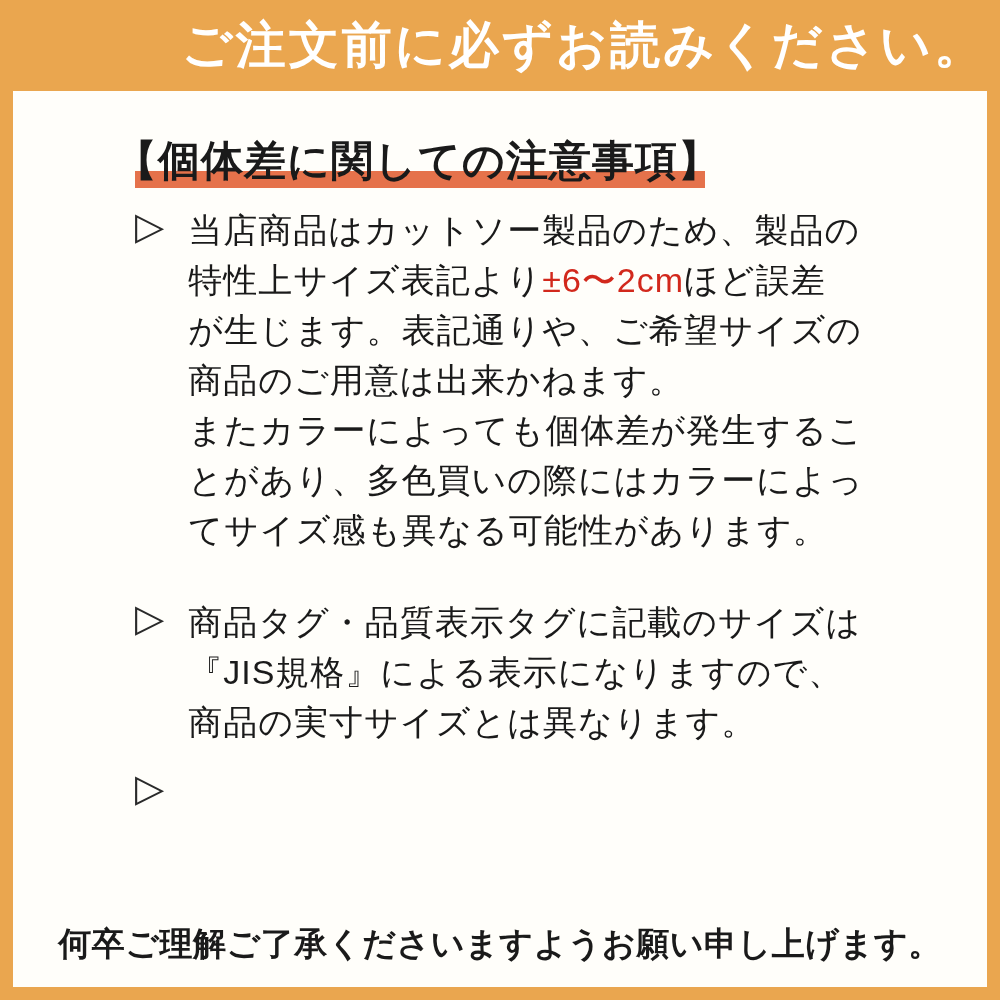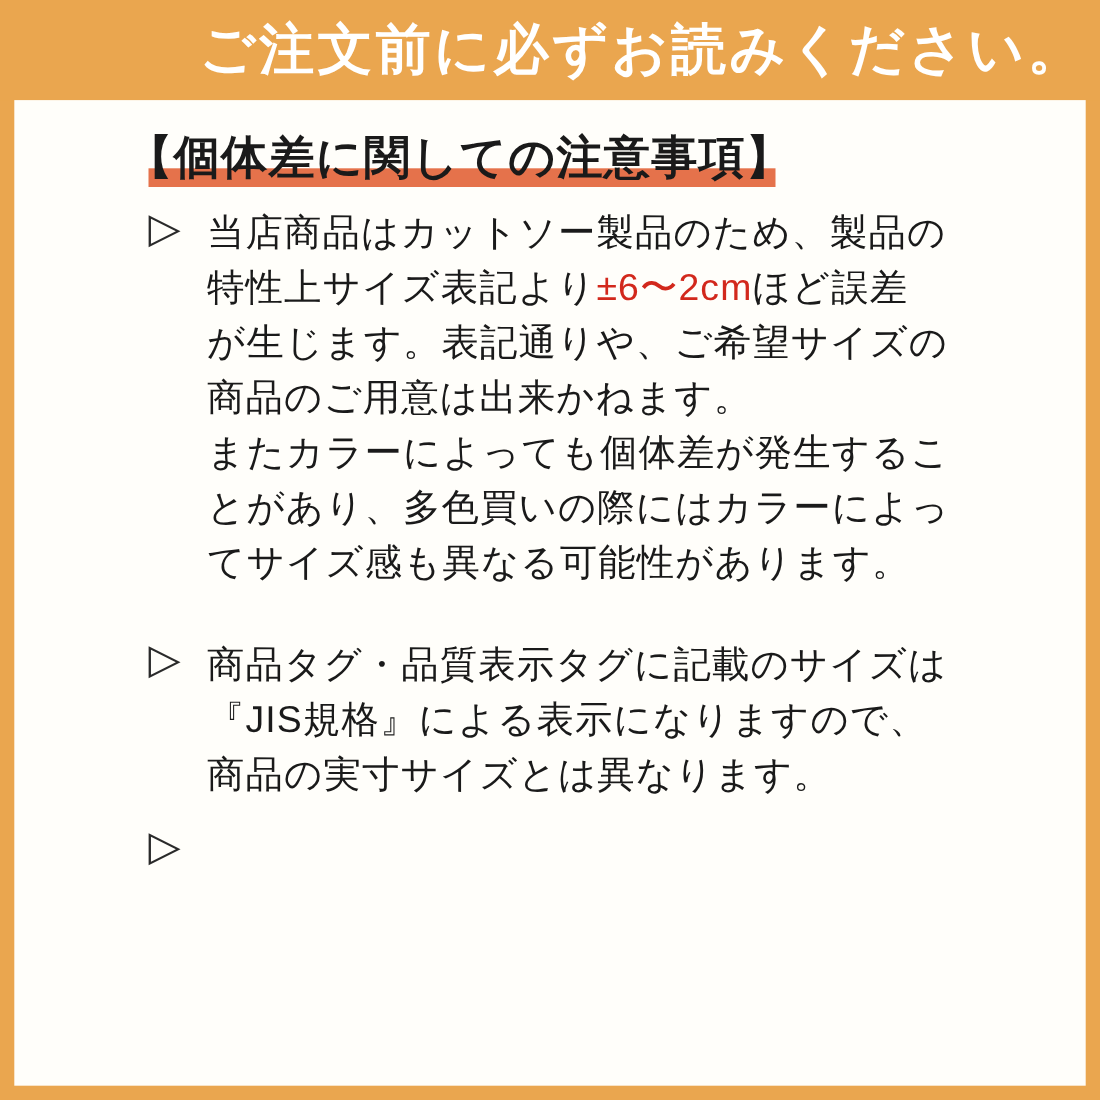--- a/index.html
+++ b/index.html
@@ -41,21 +41,21 @@
   }
   .banner-title {
     color: #FFFFFF;
     font-size: 50px;
     font-weight: 700;
     letter-spacing: 3px;
     white-space: nowrap;
   }
   .content {
     flex: 1 1 auto;
-    padding: 6px 24px 0 102px;
+    padding: 24px 24px 0 102px;
   }
   .section-heading {
     position: relative;
     display: inline-block;
     z-index: 0;
     margin: 18px 0 12px 0;
     font-size: 42px;
     font-weight: 700;
     color: var(--ink);
     letter-spacing: 1px;
@@ -130,14 +130,17 @@
         </div><br><div class="bullet-row">
           <span class="bullet-icon">▷</span>
           <p class="bullet-text"><span>商品タグ・品質表示タグに記載のサイズは
 『JIS規格』による表示になりますので、
 商品の実寸サイズとは異なります。</span></p>
         </div><div class="bullet-row">
           <span class="bullet-icon">▷</span>
         </div></div>
   </main>
 
+  <footer class="footer">
+    <span class="footer-text">何卒ご理解ご了承くださいますようお願い申し上げます。</span>
+  </footer>
 
 </div>
 
 </body></html>

